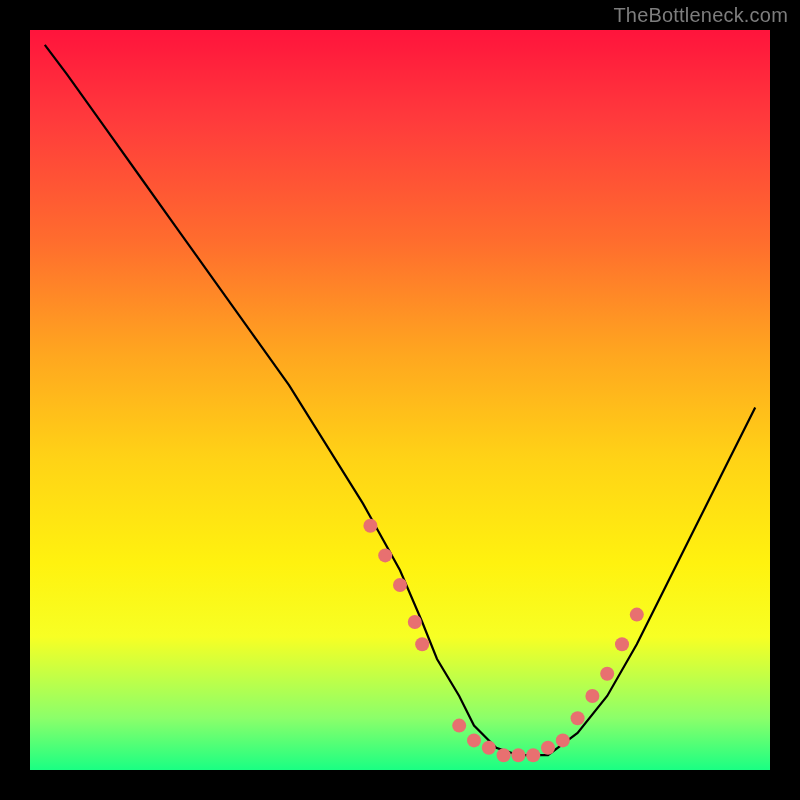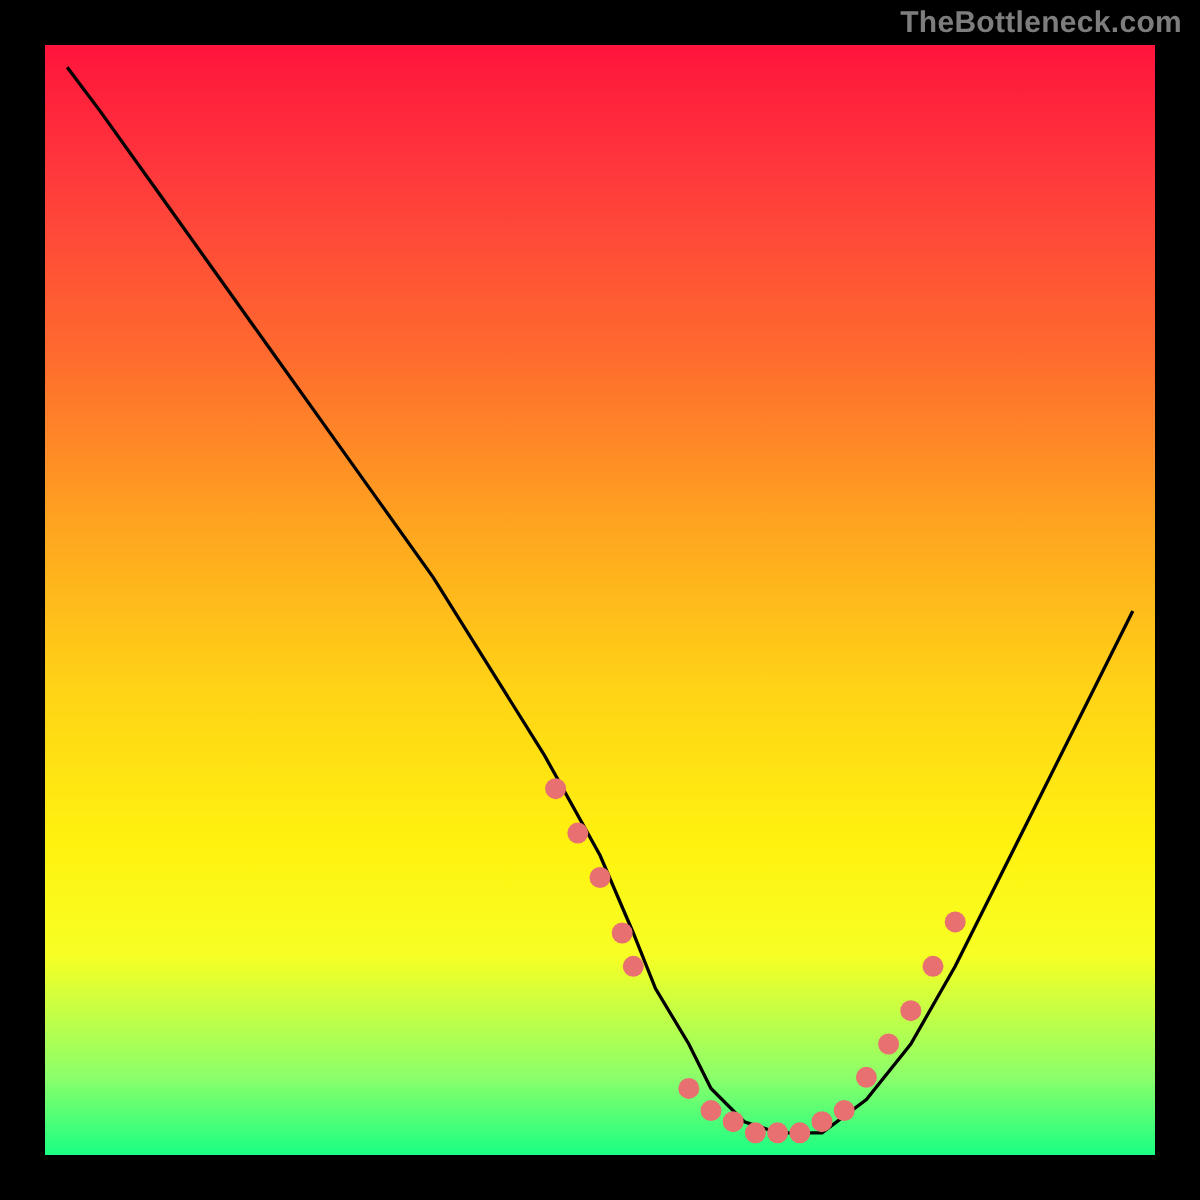--- a/index.html
+++ b/index.html
@@ -30,21 +30,21 @@
       #8bff6a 93%,
       #1aff83 100%
     );
   }
   .watermark {
     position: absolute;
     top: 4px;
     right: 12px;
     color: #7d7d7d;
     font-size: 20px;
-    font-weight: 700;
+    font-weight: 400;
     letter-spacing: 0.2px;
     user-select: none;
   }
   svg.plot {
     position: absolute;
     left: 0;
     top: 0;
     width: 100%;
     height: 100%;
   }

